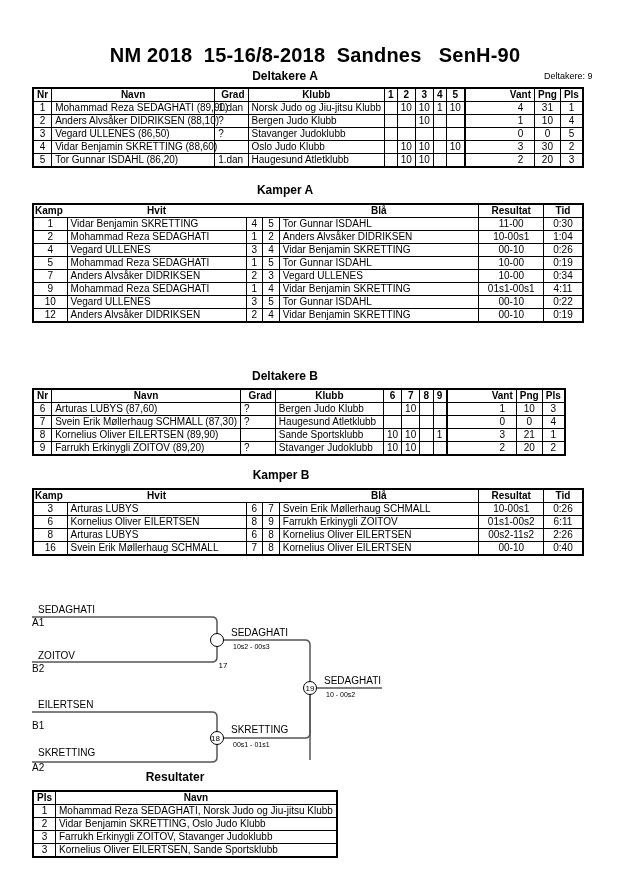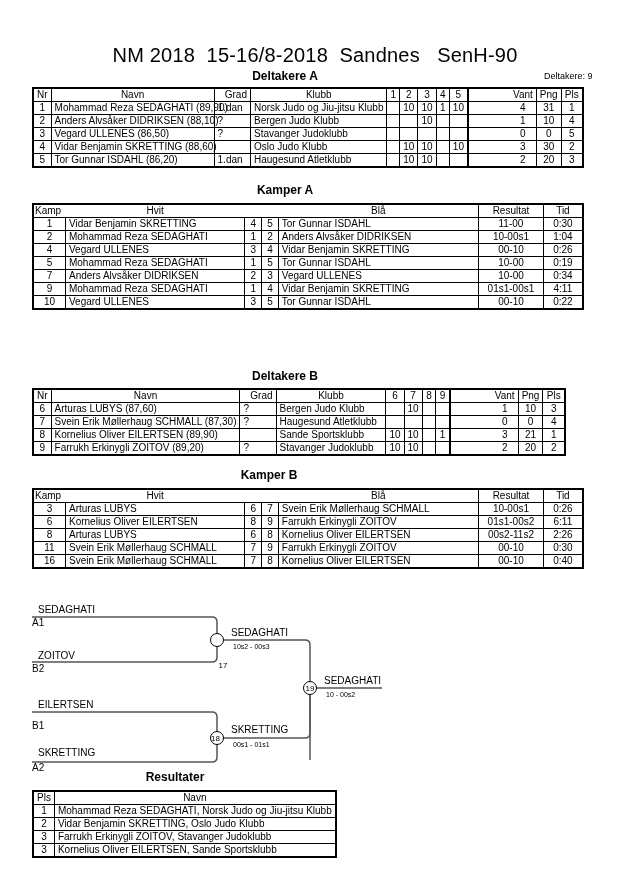--- a/index.html
+++ b/index.html
@@ -1,25 +1,25 @@
 <!DOCTYPE html>
 <html><head>
 <meta charset="utf-8">
 <style>
   html, body { margin:0; padding:0; background:#fff; }
   body { width:630px; height:891px; position:relative; overflow:hidden;
          font-family:"Liberation Sans", sans-serif; color:#000; }
   .abs { position:absolute; }
-  .title { left:0; width:630px; top:44px; text-align:center; font-weight:normal; font-size:20px; letter-spacing:0.2px; }
+  .title { left:0; width:630px; top:44px; text-align:center; font-weight:bold; font-size:20px; letter-spacing:0.2px; }
   .title span { white-space:pre; }
   .sect { font-weight:bold; font-size:12px; text-align:center; }
   .count { font-size:9px; }
   table { border-collapse:collapse; position:absolute; font-size:10px; }
   td, th { border:1px solid #000; padding:0 3px; height:12px; line-height:12px; white-space:nowrap; overflow:visible; }
-  th { font-weight:normal; text-align:center; border-bottom:1px solid #000; }
+  th { font-weight:bold; text-align:center; border-bottom:1px solid #000; }
   table.outer { border:2px solid #000; }
   .c { text-align:center; }
   .thick-l { border-left:2px solid #000;padding-left:44px; }
   .nb-top th { border-top:none; }
   .bracket-text { font-size:10px; position:absolute; white-space:nowrap; }
   .small { font-size:7px; }
   svg { position:absolute; left:0; top:0; }
 </style>
 </head>
 <body>
@@ -214,20 +214,29 @@
       </tr>
       <tr>
         <td class="c">10</td>
         <td>Vegard ULLENES</td>
         <td class="c">3</td>
         <td class="c">5</td>
         <td>Tor Gunnar ISDAHL</td>
         <td class="c">00-10</td>
         <td class="c">0:22</td>
       </tr>
+      <tr>
+        <td class="c">12</td>
+        <td>Anders Alvsåker DIDRIKSEN</td>
+        <td class="c">2</td>
+        <td class="c">4</td>
+        <td>Vidar Benjamin SKRETTING</td>
+        <td class="c">00-10</td>
+        <td class="c">0:19</td>
+      </tr>
     </tbody>
 </table>
 
 <div class="abs sect" style="left:200px;width:170px;top:369px;">Deltakere B</div>
 <table class="outer" style="left:32px;top:388px;width:534px;">
   <colgroup>
     <col style="width:18px">
       <col style="width:156px">
       <col style="width:58px">
       <col style="width:128px">
@@ -303,21 +312,21 @@
         <td class="c">10</td>
         <td class="c"></td>
         <td class="c"></td>
         <td class="c thick-l">2</td>
         <td class="c">20</td>
         <td class="c">2</td>
       </tr>
     </tbody>
 </table>
 
-<div class="abs sect" style="left:184px;width:170px;top:468px;text-align:center;">Kamper B</div>
+<div class="abs sect" style="left:196px;width:170px;top:468px;text-align:center;">Kamper B</div>
 <table class="outer" style="left:32px;top:488px;width:552px;">
   <colgroup>
     <col style="width:25px">
       <col style="width:172px">
       <col style="width:16px">
       <col style="width:16px">
     <col style="width:192px">
       <col style="width:62px">
       <col style="width:38px">
   </colgroup>
@@ -354,29 +363,20 @@
       <tr>
         <td class="c">8</td>
         <td>Arturas LUBYS</td>
         <td class="c">6</td>
         <td class="c">8</td>
         <td>Kornelius Oliver EILERTSEN</td>
         <td class="c">00s2-11s2</td>
         <td class="c">2:26</td>
       </tr>
       <tr>
-        <td class="c">11</td>
-        <td>Svein Erik Møllerhaug SCHMALL</td>
-        <td class="c">7</td>
-        <td class="c">9</td>
-        <td>Farrukh Erkinygli ZOITOV</td>
-        <td class="c">00-10</td>
-        <td class="c">0:30</td>
-      </tr>
-      <tr>
         <td class="c">16</td>
         <td>Svein Erik Møllerhaug SCHMALL</td>
         <td class="c">7</td>
         <td class="c">8</td>
         <td>Kornelius Oliver EILERTSEN</td>
         <td class="c">00-10</td>
         <td class="c">0:40</td>
       </tr>
     </tbody>
 </table>

